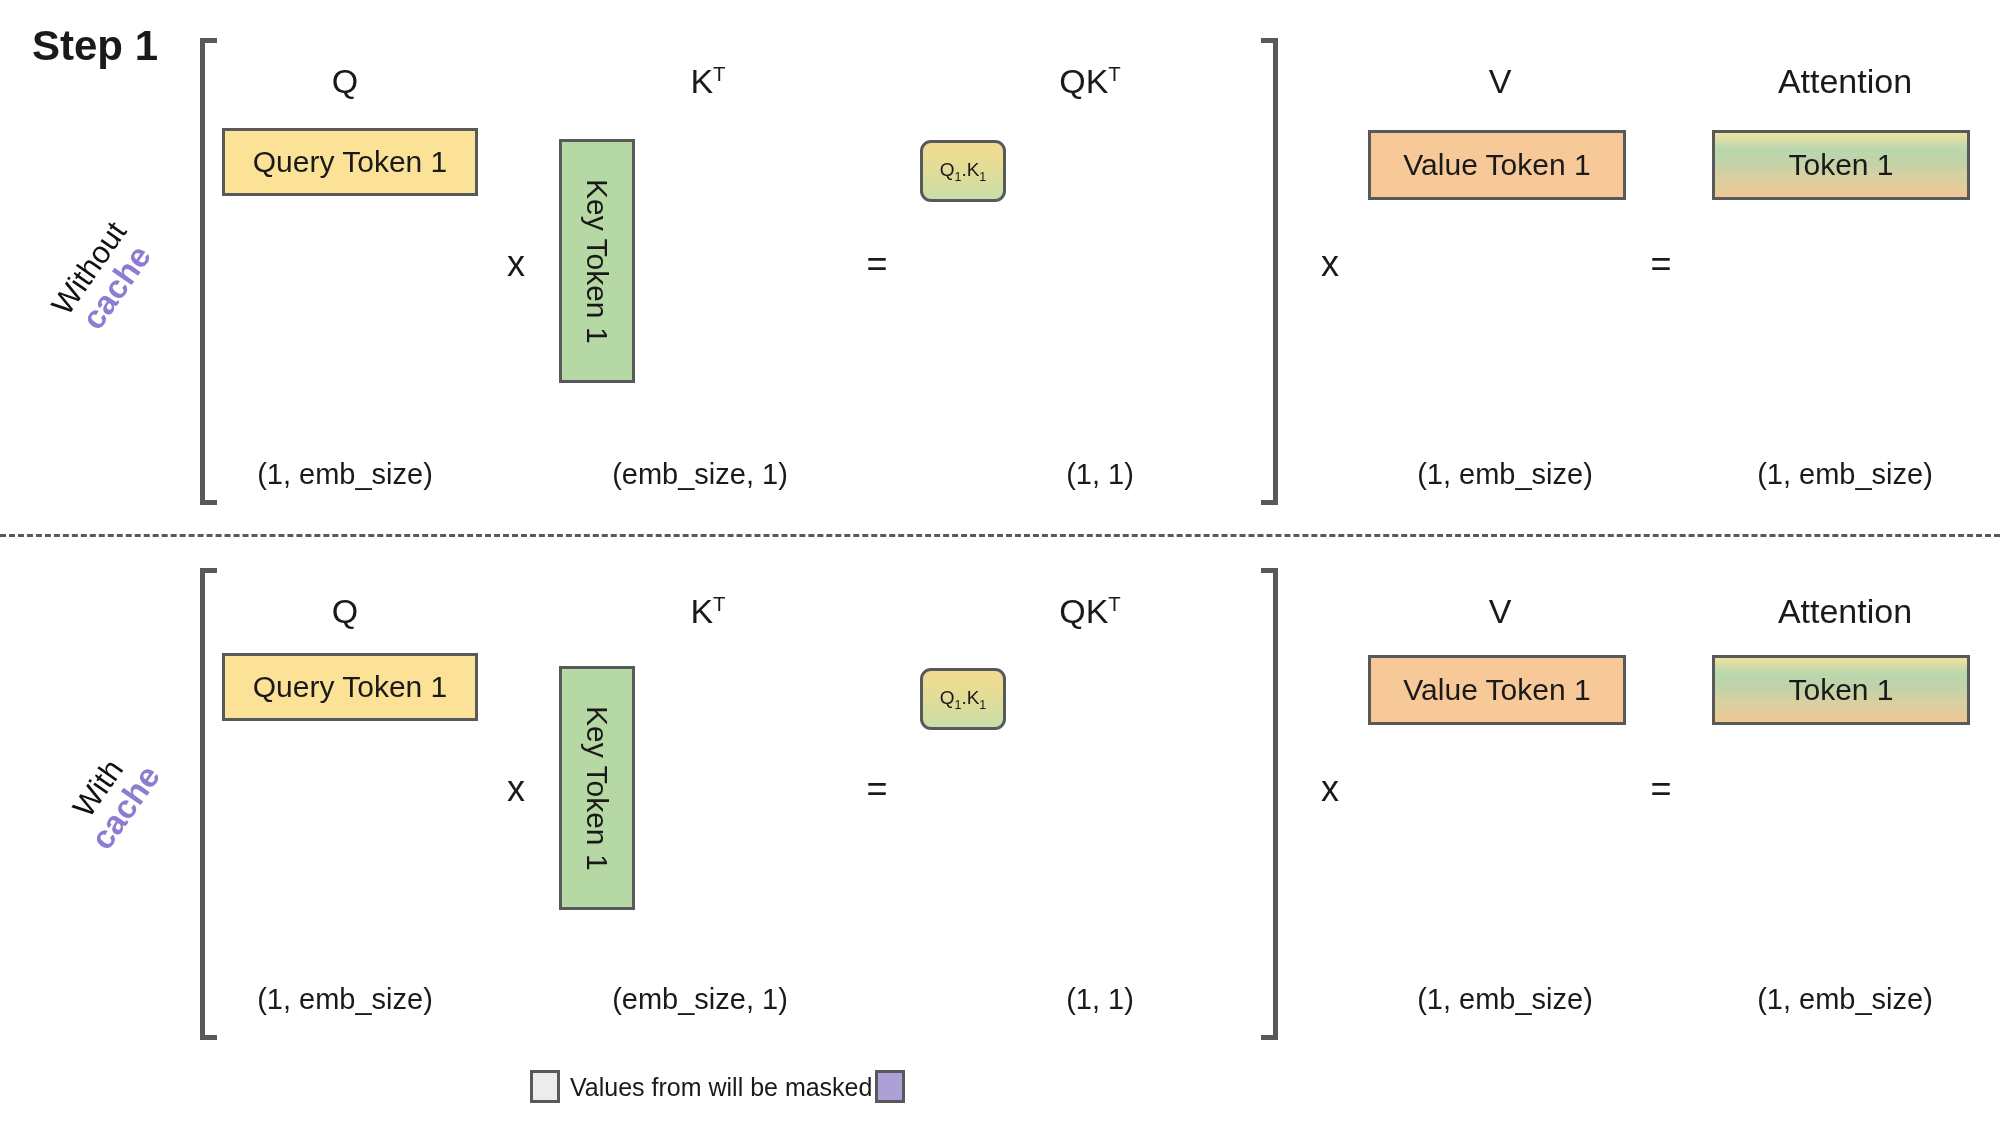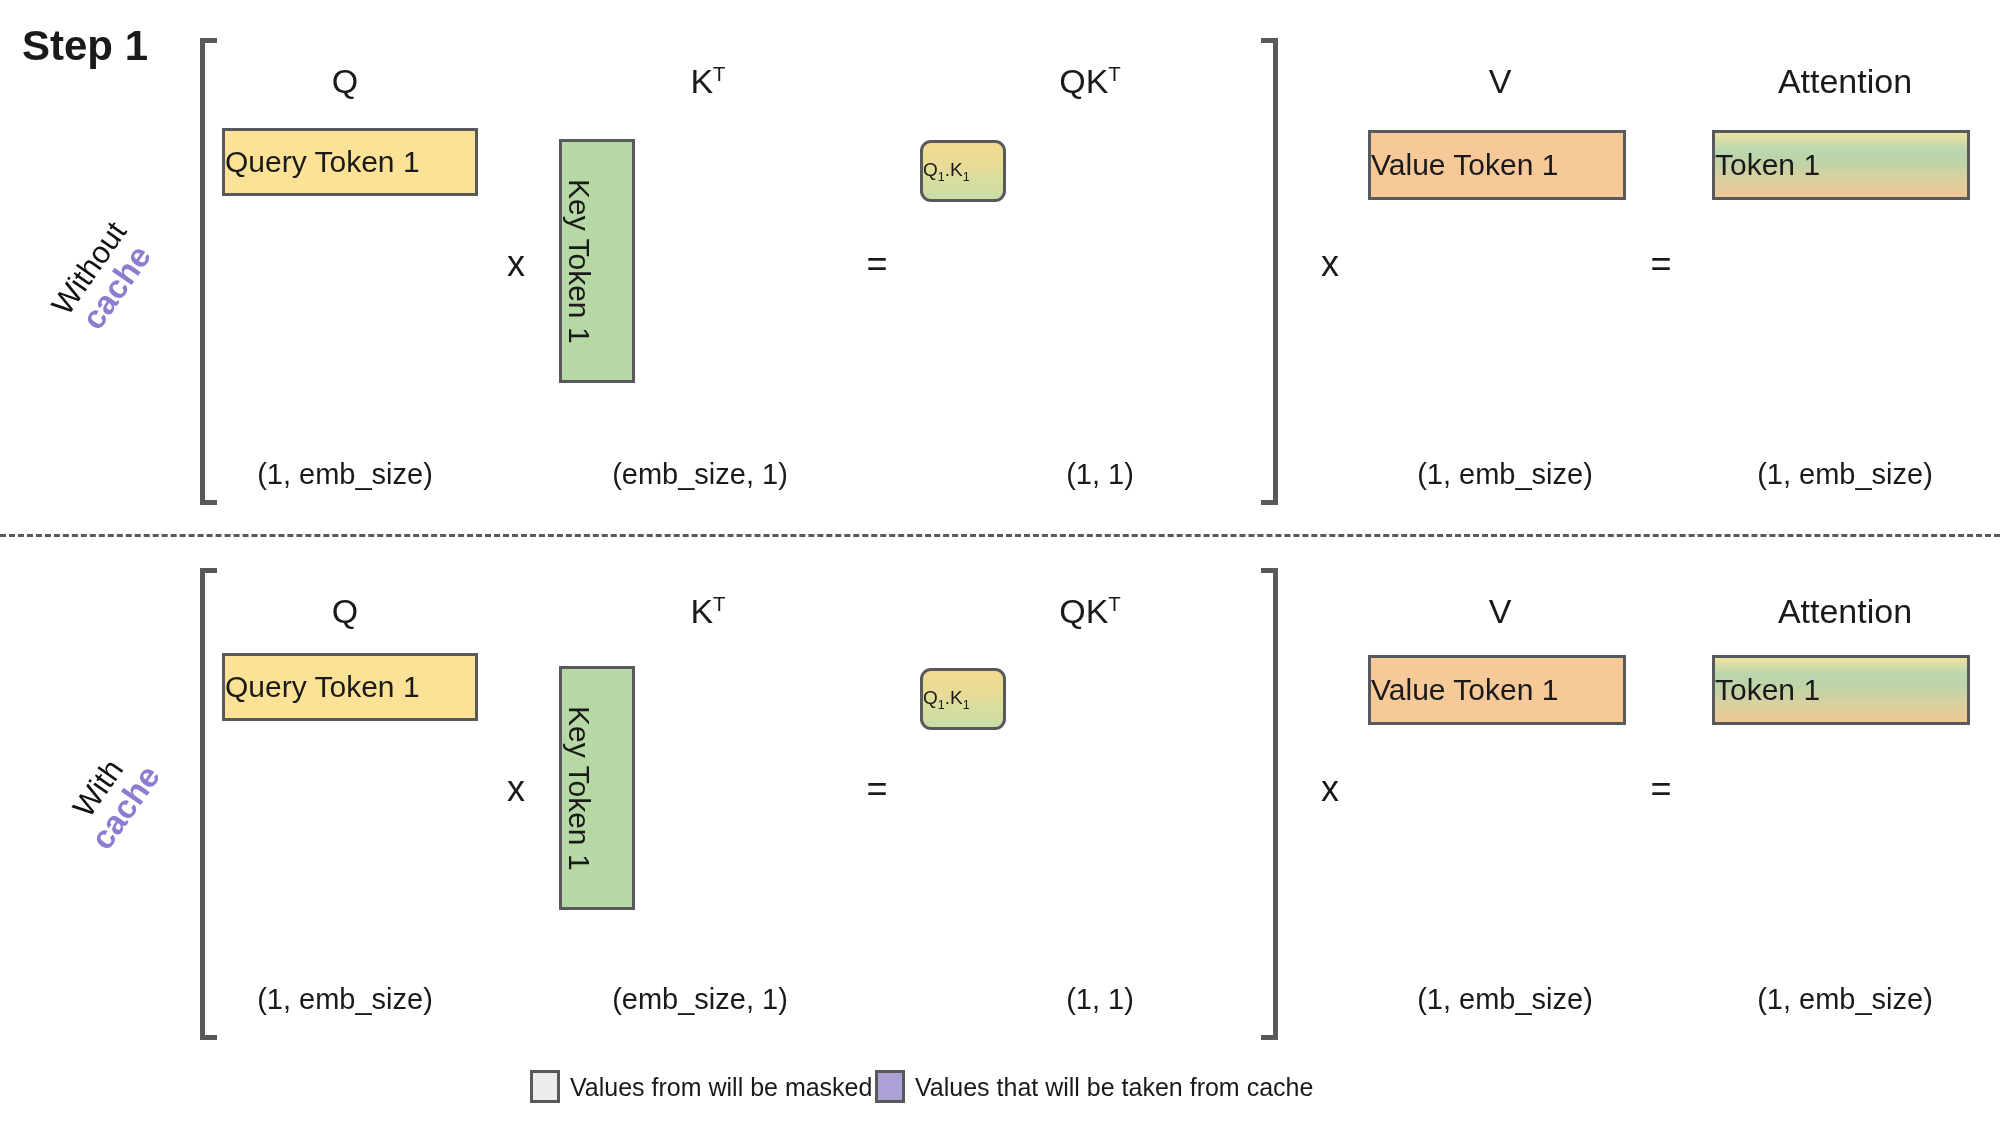--- a/index.html
+++ b/index.html
@@ -6,21 +6,21 @@
   #canvas{
     position:relative;width:2000px;height:1125px;background:#ffffff;overflow:hidden;
     font-family:"Liberation Sans",sans-serif;color:#1a1a1a;
   }
   .abs{position:absolute;}
   .step-title{font-size:42px;font-weight:800;letter-spacing:0px;}
   .header-label{font-size:34px;white-space:nowrap;transform:translateX(-50%);}
   .header-label sup{font-size:0.60em;}
   .matrix-box{
     box-sizing:border-box;border:3px solid #58595B;
-    display:flex;align-items:center;
+    display:flex;align-items:center;justify-content:center;
     font-size:30px;white-space:nowrap;
   }
   .fill-yellow{background:#FBE297;}
   .fill-green{background:#B6D8A4;}
   .fill-orange{background:#F8C998;}
   .fill-qk-grad{background:linear-gradient(180deg,#F2DB90 0%,#E4DC97 45%,#C8DEA7 100%);border-radius:11px;}
   .fill-attn-grad{background:linear-gradient(180deg,#EFE2A0 0%,#BAD7AE 25%,#BFD3A8 45%,#D9D0A0 70%,#F0C795 100%);}
   .vertical-text{writing-mode:vertical-rl;}
   .qk-text{font-size:19px;}
   .qk-text sub{font-size:0.66em;}
@@ -39,21 +39,21 @@
   .legend-swatch{box-sizing:border-box;border:3px solid #58595B;width:30px;height:33px;}
   .swatch-masked{background:#ECECEC;}
   .swatch-cache{background:#ADA0D6;}
   .legend-label{font-size:25px;white-space:nowrap;transform:translateY(-50%);}
 </style>
 </head>
 <body>
 
 <div id="canvas">
 
-  <div class="abs step-title" style="left:22px;top:22px;">Step 1</div>
+  <div class="abs step-title" style="left:32px;top:22px;">Step 1</div>
 
   <div class="abs row-label" style="left:103px;top:278px;">
     <div class="line1">Without</div>
     <div class="line2">cache</div>
   </div>
 
   <div class="abs bracket bracket-left" style="left:200px;top:38px;height:467px;"></div>
   <div class="abs bracket bracket-right" style="left:1261px;top:38px;height:467px;"></div>
 
   <div class="abs header-label" style="left:345px;top:62px;">Q</div>
@@ -136,15 +136,14 @@
 
   <div class="abs dims-label" style="left:345px;top:983px;">(1, emb_size)</div>
   <div class="abs dims-label" style="left:700px;top:983px;">(emb_size, 1)</div>
   <div class="abs dims-label" style="left:1100px;top:983px;">(1, 1)</div>
   <div class="abs dims-label" style="left:1505px;top:983px;">(1, emb_size)</div>
   <div class="abs dims-label" style="left:1845px;top:983px;">(1, emb_size)</div>
 
   <div class="abs legend-swatch swatch-masked" style="left:530px;top:1070px;"></div>
   <div class="abs legend-label" style="left:570px;top:1087px;">Values from will be masked</div>
   <div class="abs legend-swatch swatch-cache" style="left:875px;top:1070px;"></div>
-  <div class="abs legend-label" style="left:915px;top:1087px;">Values that will be taken from cache</div>
 
 </div>
 
 </body></html>

